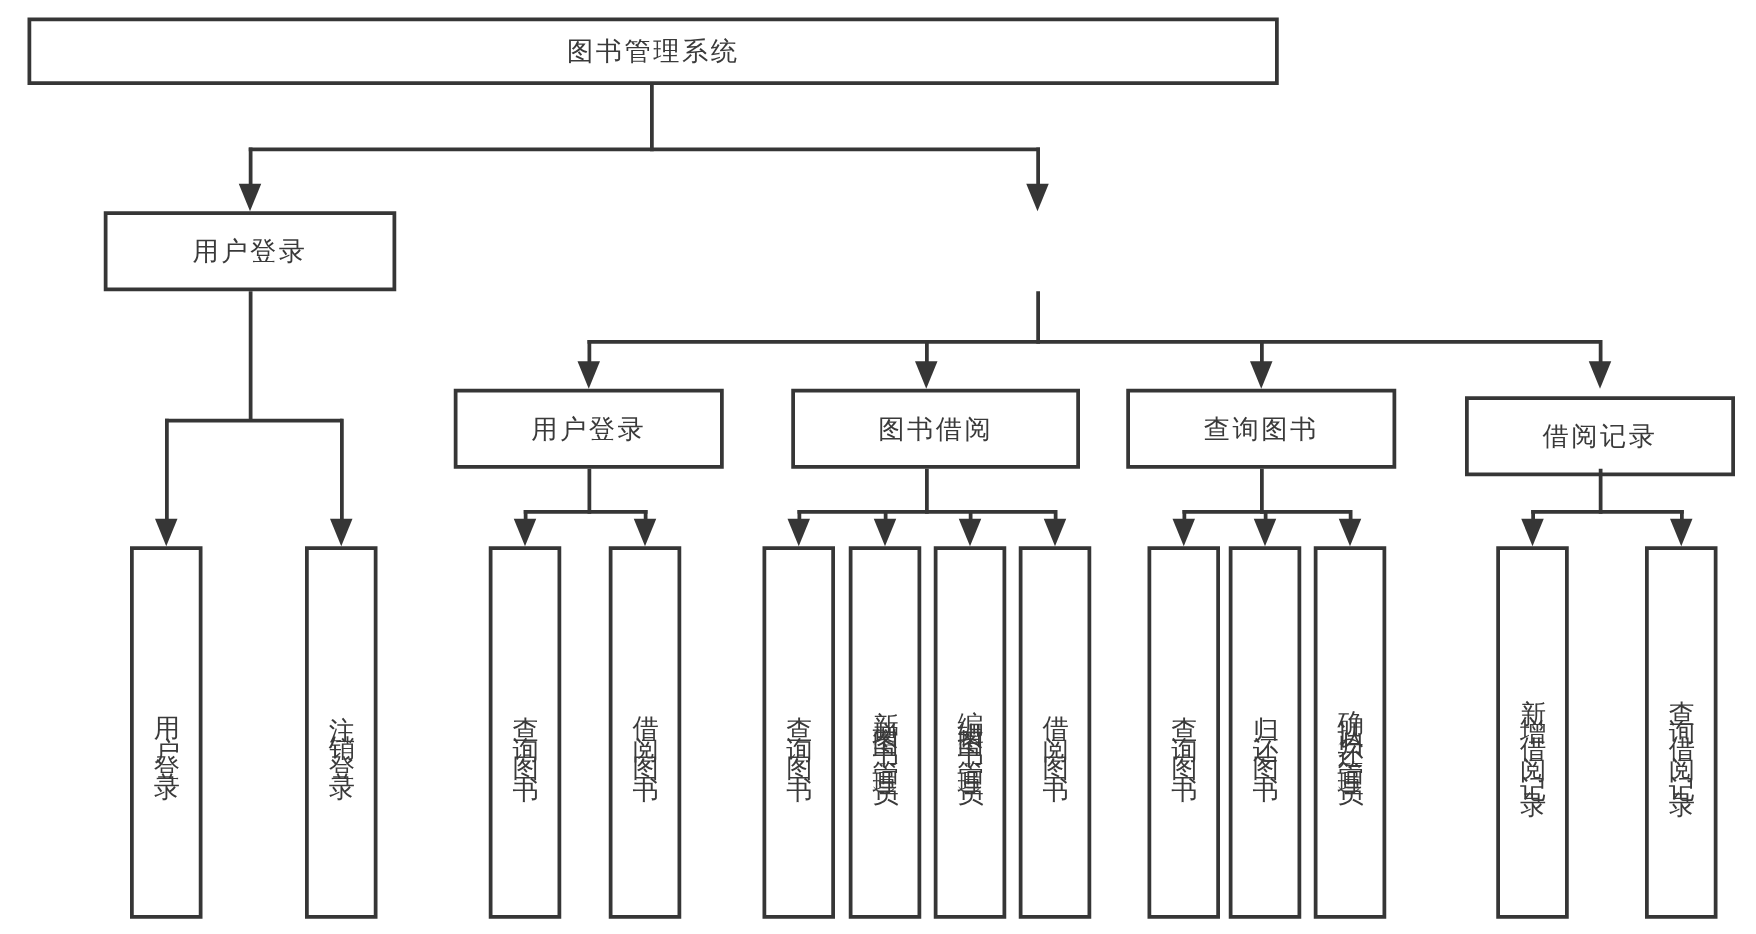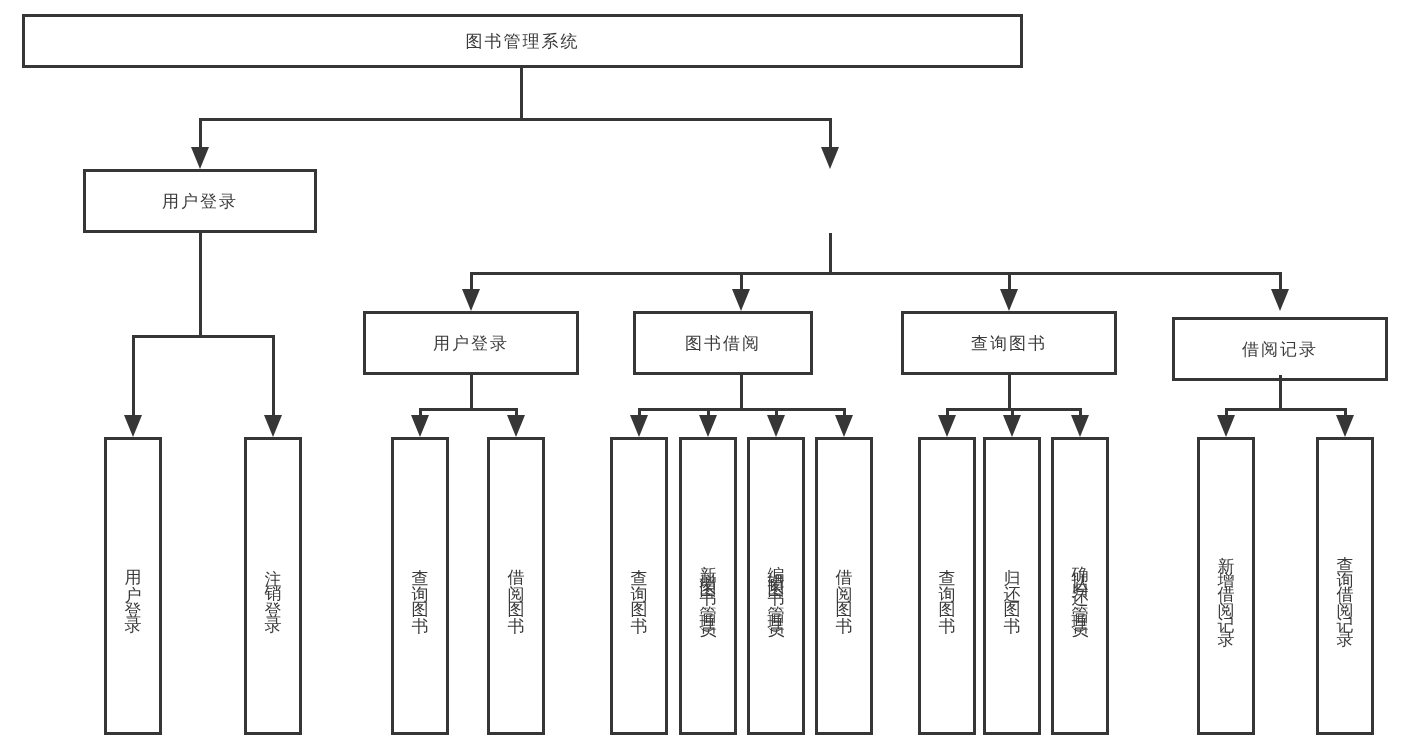--- a/index.html
+++ b/index.html
@@ -9,21 +9,21 @@
     --bg:#ffffff;
   }
   html,body{margin:0;padding:0;background:var(--bg);}
   #canvas{
     position:relative;width:1405px;height:747px;background:var(--bg);
     overflow:hidden;font-family:"DejaVu Sans",sans-serif;color:var(--text);
   }
   .box{
     position:absolute;box-sizing:border-box;border:3px solid var(--line);
     background:#fff;display:flex;align-items:center;justify-content:center;
-    font-size:17px;color:var(--text);letter-spacing:2px;text-align:center;
+    font-size:21px;color:var(--text);letter-spacing:2px;text-align:center;
   }
   .leaf{
     writing-mode:vertical-rl;text-orientation:mixed;
     letter-spacing:16px;line-height:1;padding-top:4px;
   }
   .leaf.medium{letter-spacing:15px;}
   .leaf.dense{letter-spacing:8px;}
   .vline,.hline{position:absolute;background:var(--line);}
   .vline{width:3px;}
   .hline{height:3px;}
@@ -40,21 +40,21 @@
 </head>
 <body>
 
 <div id="canvas">
 
   <div class="box" style="left:22px;top:14px;width:1001px;height:54px;">图书管理系统</div>
 
   <div class="box" style="left:83px;top:169px;width:234px;height:64px;">用户登录</div>
 
   <div class="box" style="left:363px;top:311px;width:216px;height:64px;">用户登录</div>
-  <div class="box" style="left:633px;top:311px;width:180px;height:64px;">图书借阅</div>
+  <div class="box" style="left:633px;top:311px;width:231px;height:64px;">图书借阅</div>
   <div class="box" style="left:901px;top:311px;width:216px;height:64px;">查询图书</div>
   <div class="box" style="left:1172px;top:317px;width:216px;height:64px;">借阅记录</div>
 
   <div class="box leaf" style="left:104px;top:437px;width:58px;height:298px;">用户登录</div>
   <div class="box leaf" style="left:244px;top:437px;width:58px;height:298px;">注销登录</div>
 
   <div class="box leaf" style="left:391px;top:437px;width:58px;height:298px;">查询图书</div>
   <div class="box leaf" style="left:487px;top:437px;width:58px;height:298px;">借阅图书</div>
 
   <div class="box leaf" style="left:610px;top:437px;width:58px;height:298px;">查询图书</div>

